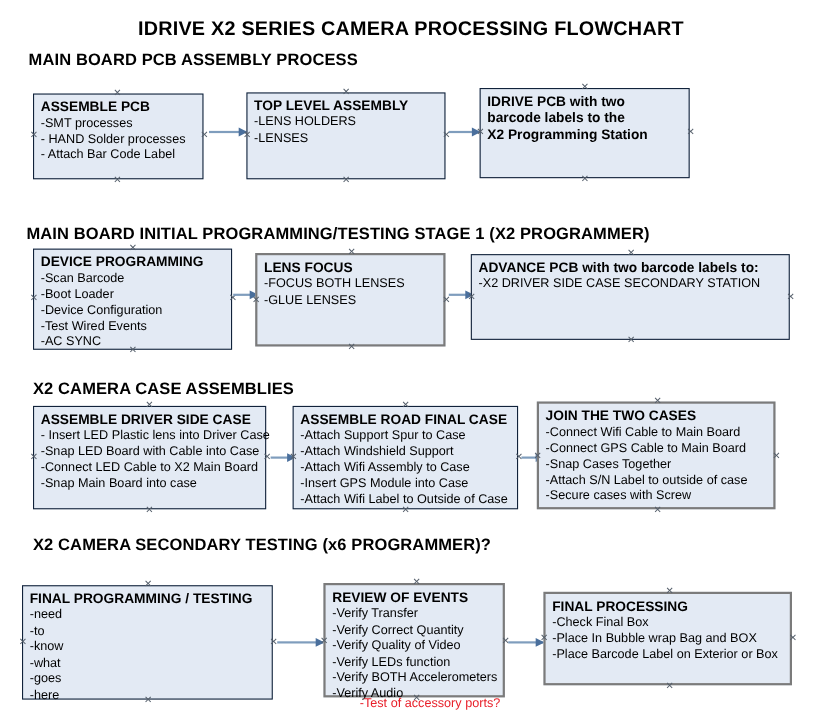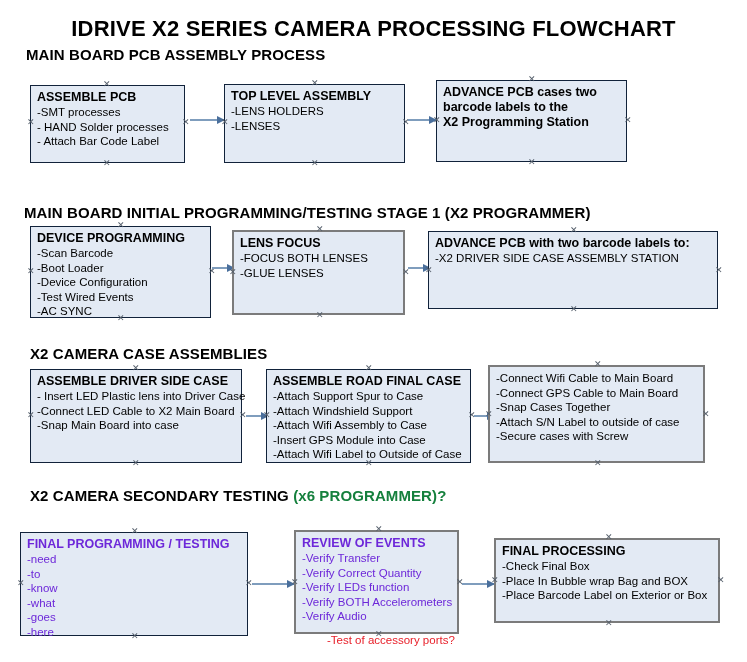--- a/index.html
+++ b/index.html
@@ -14,35 +14,35 @@
     background: #ffffff;
     font-family: "Liberation Sans", sans-serif;
     overflow: hidden;
   }
   .title {
     position: absolute;
     left: 0;
     top: 16px;
     width: 747px;
     text-align: center;
-    font-size: 22px;
+    font-size: 18px;
     font-weight: bold;
     color: #000000;
     letter-spacing: 0.2px;
   }
   .section-header {
     position: absolute;
     font-size: 15px;
     font-weight: bold;
     color: #000000;
     white-space: nowrap;
     letter-spacing: 0.1px;
   }
   .section-header .accent {
-    color: #15803d;
+    color: #000000;
   }
   .node {
     position: absolute;
     background: #e3eaf4;
     box-sizing: border-box;
     padding: 4px 5px 4px 6px;
   }
   .node.border-dark {
     border: 1.5px solid #11223a;
   }
@@ -57,21 +57,21 @@
     white-space: nowrap;
   }
   .node-line {
     font-size: 11.5px;
     color: #000000;
     line-height: 14.5px;
     white-space: nowrap;
   }
   .node.red .node-title,
   .node.red .node-line {
-    color: #6d28d9;
+    color: #000000;
   }
   .node-overflow {
     position: absolute;
     left: 6px;
     font-size: 11.5px;
     line-height: 14.5px;
     color: #e8202a;
     white-space: nowrap;
   }
   
@@ -134,21 +134,21 @@
     <div class="node-line">-LENSES</div>
     <span class="handle" style="left:-4px; top:34px;">✕</span>
     <span class="handle" style="left:86px; top:-5px;">✕</span>
     <span class="handle" style="left:86px; top:75px;">✕</span>
     <span class="handle" style="left:177px; top:34px;">✕</span>
   </div>
 
   <div class="arrow" style="left:408px; top:119px; width:28px;"></div>
 
   <div class="node border-dark" style="left:436px; top:80px; width:191px; height:82px;">
-    <div class="node-title">ADVANCE PCB cases two</div>
+    <div class="node-title">IDRIVE PCB with two</div>
     <div class="node-title">barcode labels to the</div>
     <div class="node-title"> X2 Programming Station</div>
     <span class="handle" style="left:-4px; top:36px;">✕</span>
     <span class="handle" style="left:91px; top:-5px;">✕</span>
     <span class="handle" style="left:91px; top:78px;">✕</span>
     <span class="handle" style="left:187px; top:36px;">✕</span>
   </div>
 
   <div class="section-header" style="left:24px; top:204px;">
     <span>MAIN BOARD INITIAL PROGRAMMING/TESTING STAGE 1 (X2 PROGRAMMER)</span>
@@ -176,34 +176,35 @@
     <span class="handle" style="left:-5px; top:37px;">✕</span>
     <span class="handle" style="left:82px; top:-6px;">✕</span>
     <span class="handle" style="left:82px; top:80px;">✕</span>
     <span class="handle" style="left:168px; top:37px;">✕</span>
   </div>
 
   <div class="arrow" style="left:408px; top:267px; width:22px;"></div>
 
   <div class="node border-dark" style="left:428px; top:231px; width:290px; height:78px;">
     <div class="node-title">ADVANCE PCB with two barcode labels to:</div>
-    <div class="node-line">-X2 DRIVER  SIDE  CASE  ASSEMBLY STATION</div>
+    <div class="node-line">-X2 DRIVER  SIDE  CASE  SECONDARY STATION</div>
     <span class="handle" style="left:-4px; top:35px;">✕</span>
     <span class="handle" style="left:141px; top:-5px;">✕</span>
     <span class="handle" style="left:141px; top:74px;">✕</span>
     <span class="handle" style="left:286px; top:35px;">✕</span>
   </div>
 
   <div class="section-header" style="left:30px; top:345px;">
     <span>X2 CAMERA CASE ASSEMBLIES</span>
   </div>
 
   <div class="node border-dark" style="left:30px; top:369px; width:212px; height:94px;">
     <div class="node-title">ASSEMBLE DRIVER SIDE CASE</div>
     <div class="node-line">- Insert LED Plastic lens into Driver Case</div>
+    <div class="node-line">-Snap LED Board with Cable into Case</div>
     <div class="node-line">-Connect LED Cable to X2 Main Board</div>
     <div class="node-line">-Snap Main Board into case</div>
     <span class="handle" style="left:-4px; top:42px;">✕</span>
     <span class="handle" style="left:101px; top:-5px;">✕</span>
     <span class="handle" style="left:101px; top:90px;">✕</span>
     <span class="handle" style="left:208px; top:42px;">✕</span>
   </div>
 
   <div class="arrow" style="left:246px; top:415px; width:22px;"></div>
 
@@ -216,20 +217,21 @@
     <div class="node-line">-Attach Wifi Label to Outside of Case</div>
     <span class="handle" style="left:-4px; top:42px;">✕</span>
     <span class="handle" style="left:98px; top:-5px;">✕</span>
     <span class="handle" style="left:98px; top:90px;">✕</span>
     <span class="handle" style="left:201px; top:42px;">✕</span>
   </div>
 
   <div class="arrow" style="left:474px; top:415px; width:20px;"></div>
 
   <div class="node border-gray" style="left:488px; top:365px; width:217px; height:98px;">
+    <div class="node-title">JOIN THE TWO CASES</div>
     <div class="node-line">-Connect Wifi Cable to Main Board</div>
     <div class="node-line">-Connect GPS Cable to Main Board</div>
     <div class="node-line">-Snap Cases Together</div>
     <div class="node-line">-Attach S/N Label to outside of case</div>
     <div class="node-line">-Secure cases with Screw</div>
     <span class="handle" style="left:-5px; top:44px;">✕</span>
     <span class="handle" style="left:104px; top:-6px;">✕</span>
     <span class="handle" style="left:104px; top:93px;">✕</span>
     <span class="handle" style="left:212px; top:44px;">✕</span>
   </div>
@@ -251,20 +253,21 @@
     <span class="handle" style="left:110px; top:100px;">✕</span>
     <span class="handle" style="left:224px; top:47px;">✕</span>
   </div>
 
   <div class="arrow" style="left:252px; top:583px; width:42px;"></div>
 
   <div class="node border-gray red" style="left:294px; top:530px; width:165px; height:104px;">
     <div class="node-title">REVIEW OF EVENTS</div>
     <div class="node-line">-Verify Transfer</div>
     <div class="node-line">-Verify Correct Quantity</div>
+    <div class="node-line">-Verify Quality of Video</div>
     <div class="node-line">-Verify LEDs function</div>
     <div class="node-line">-Verify BOTH Accelerometers</div>
     <div class="node-line">-Verify Audio</div>
     <div class="node-overflow" style="top:101px;margin-left:25px;">-Test of accessory ports?</div>
     <span class="handle" style="left:-5px; top:47px;">✕</span>
     <span class="handle" style="left:79px; top:-6px;">✕</span>
     <span class="handle" style="left:79px; top:99px;">✕</span>
     <span class="handle" style="left:160px; top:47px;">✕</span>
   </div>
 

